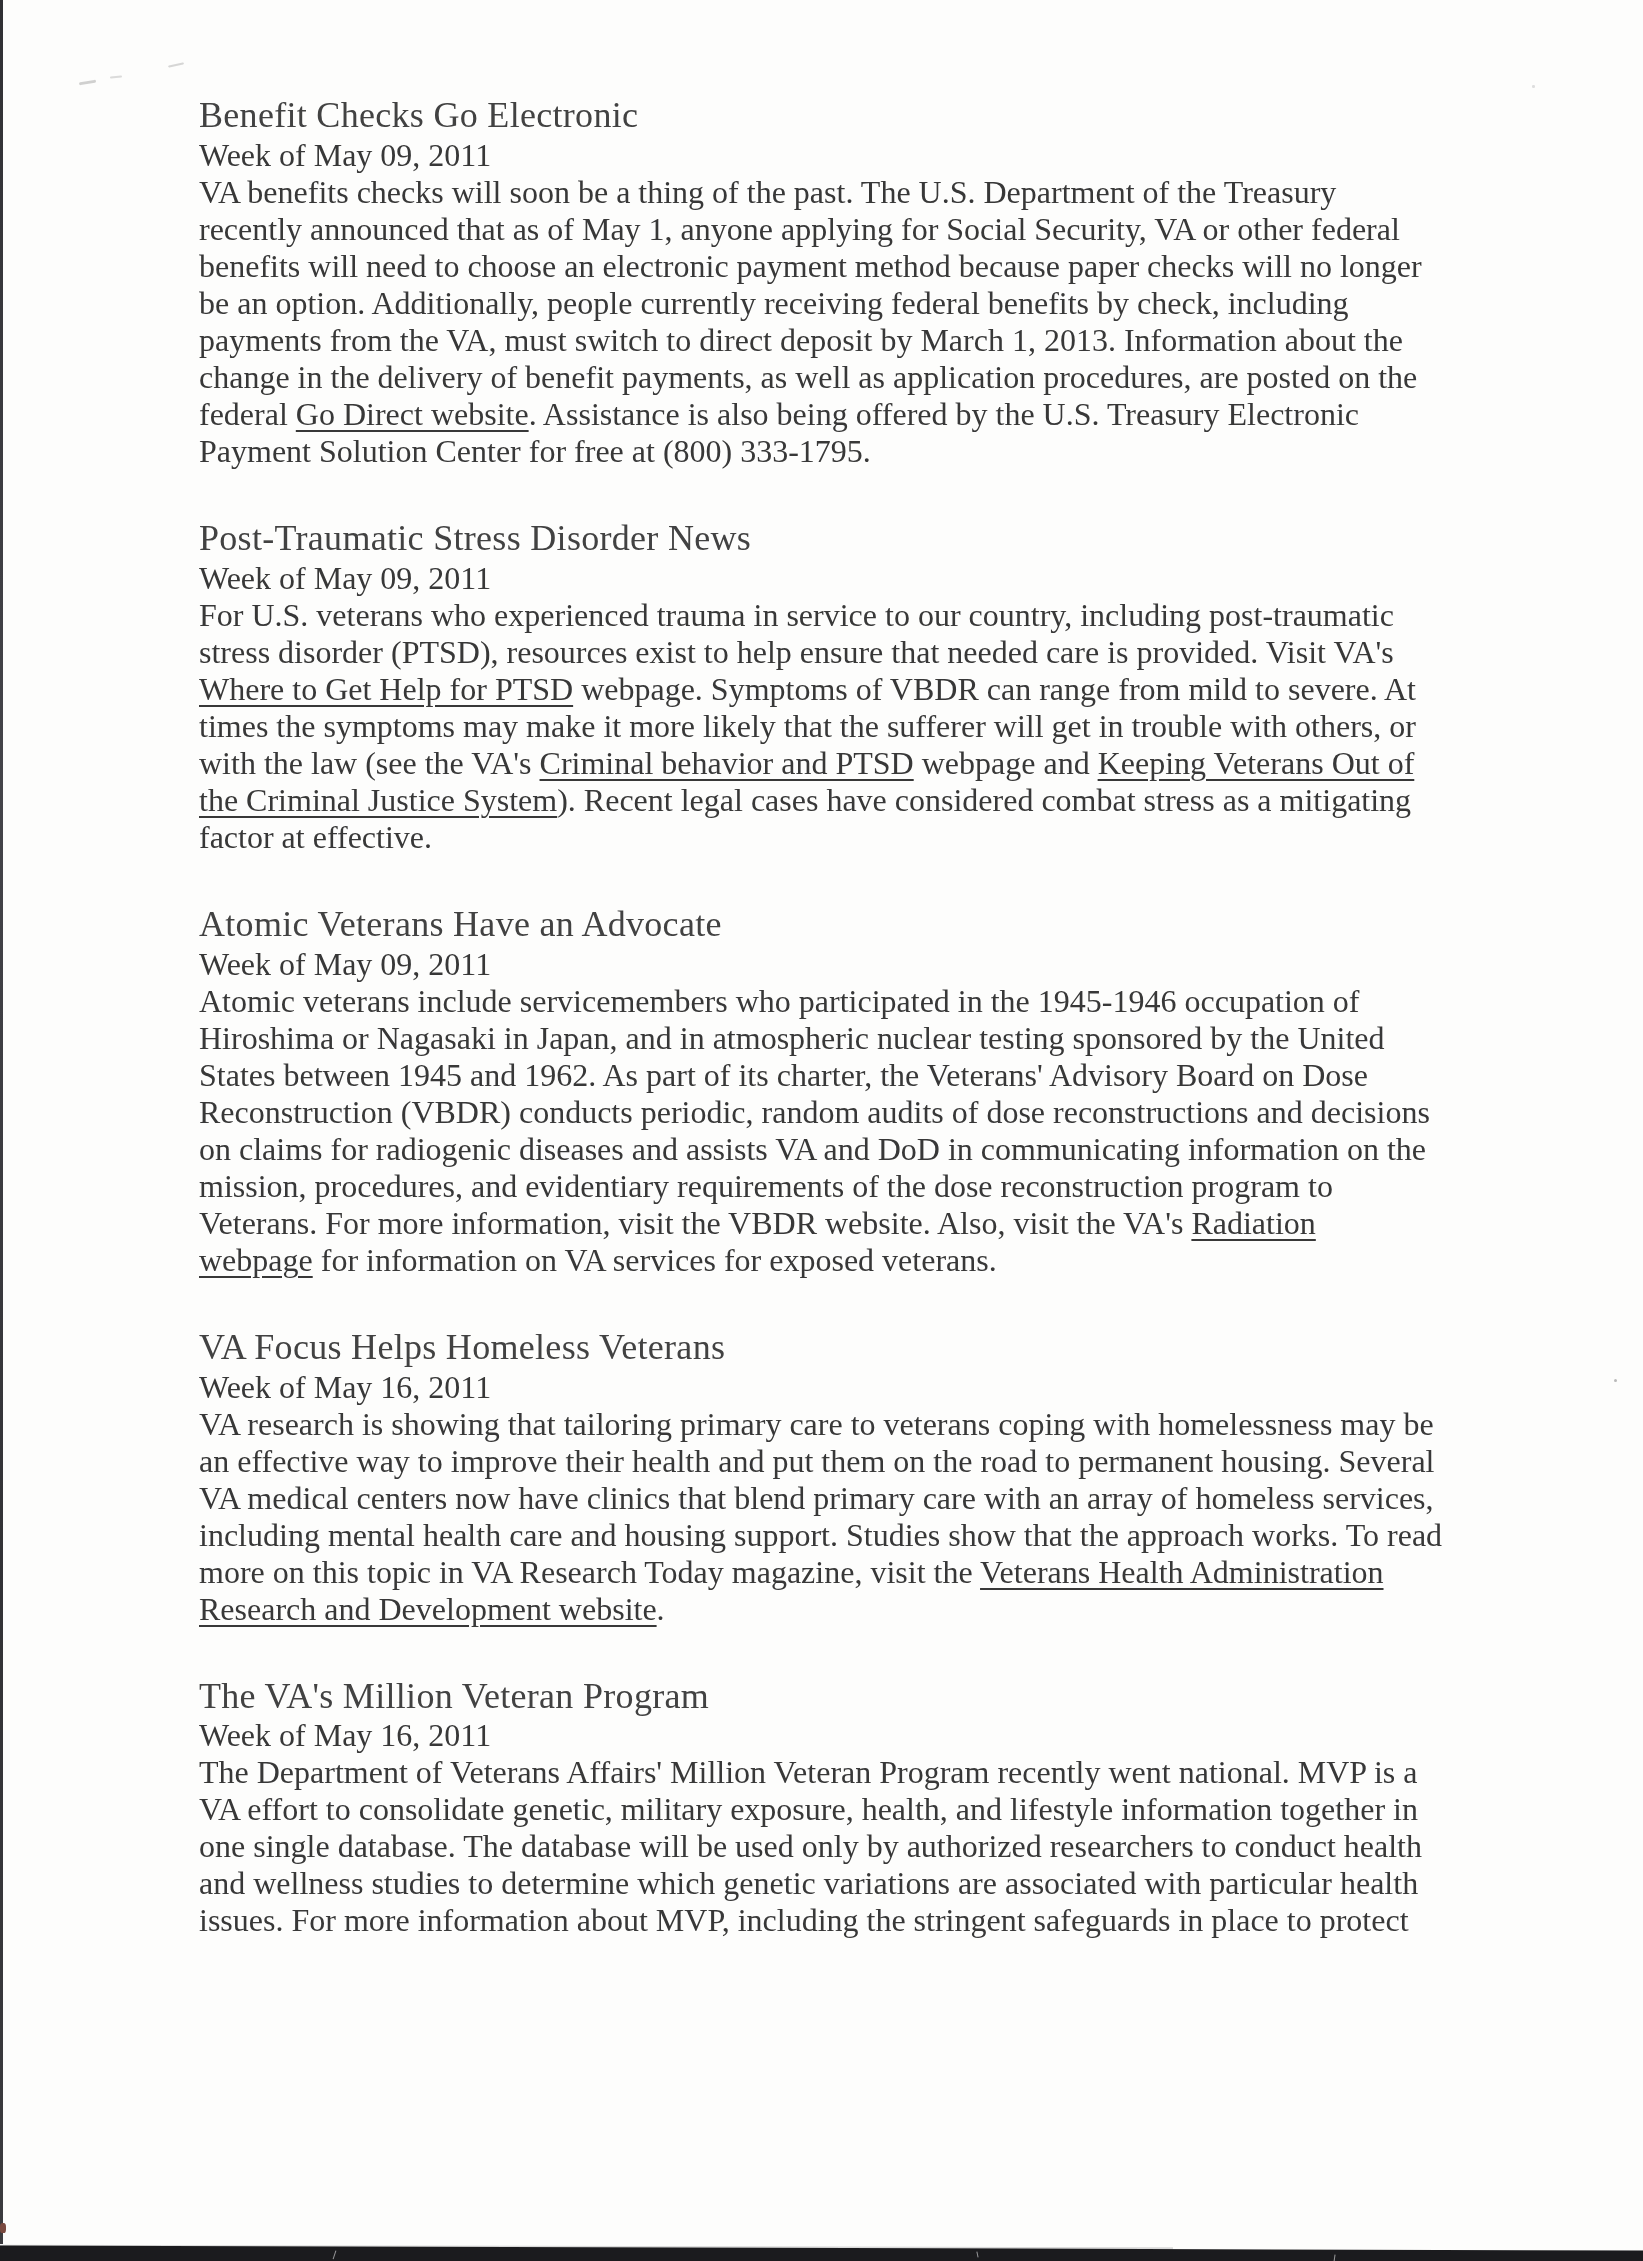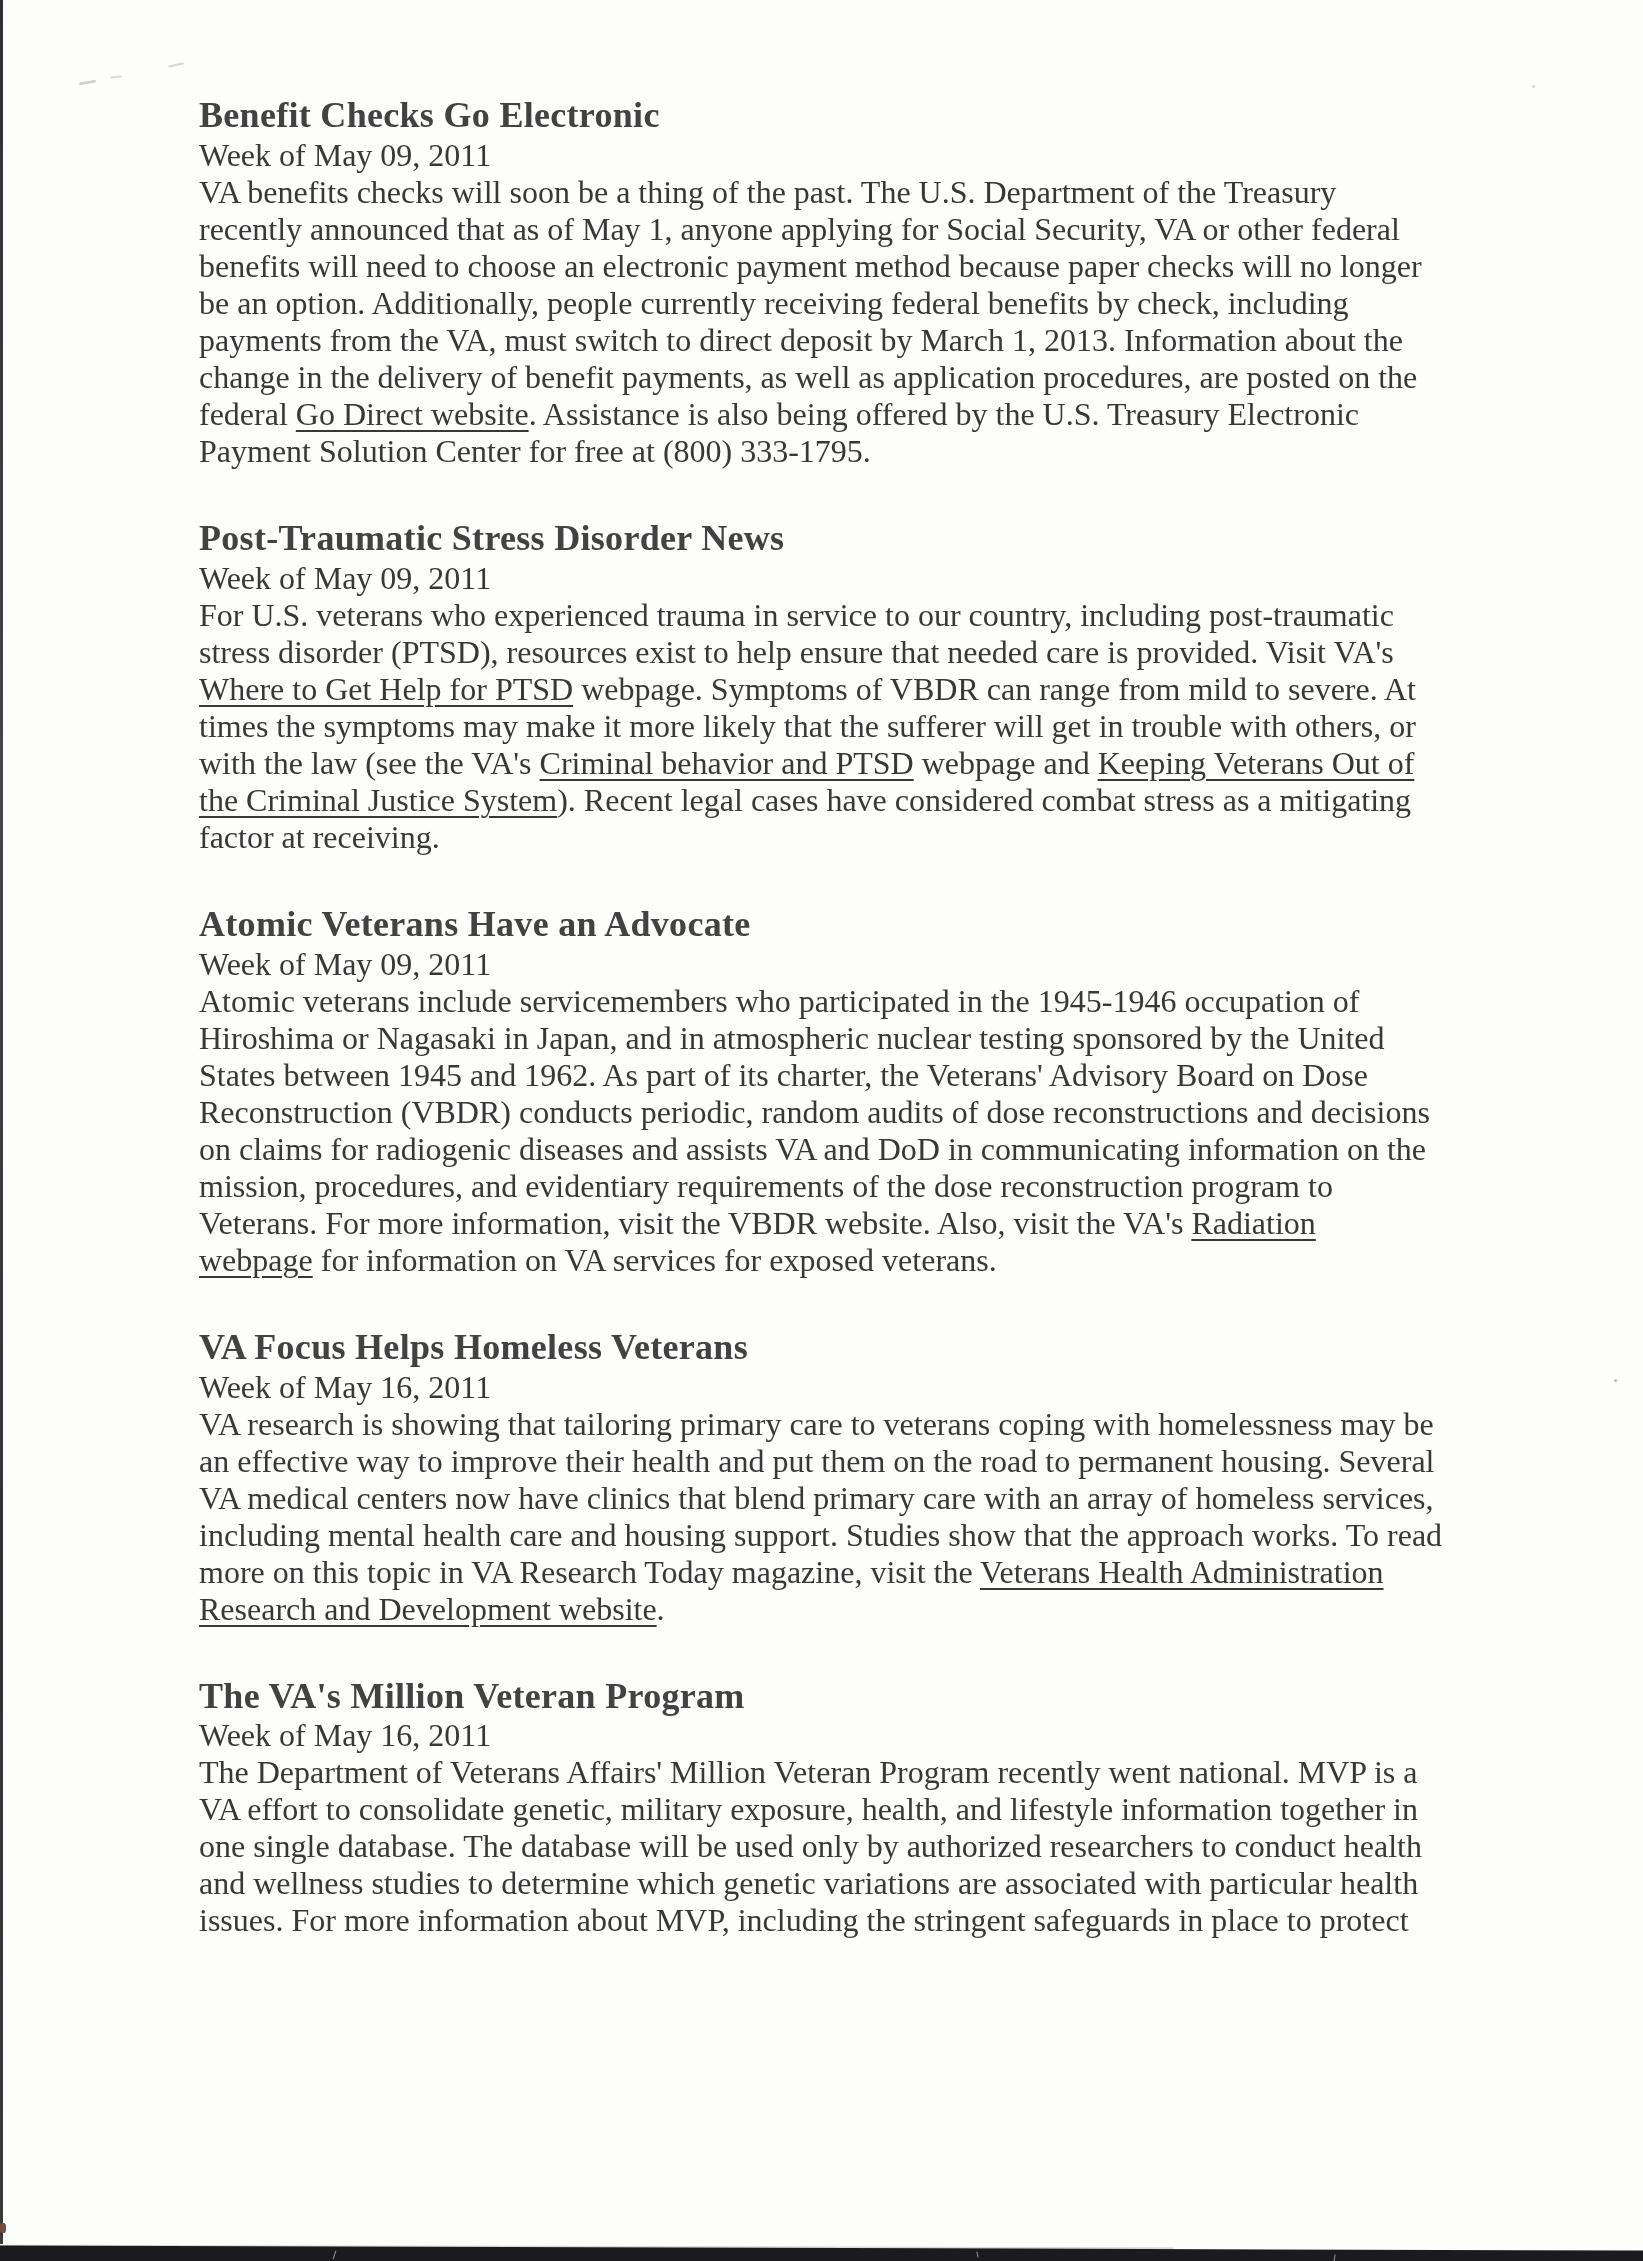--- a/index.html
+++ b/index.html
@@ -28,21 +28,21 @@
   .bar-scratch{position:absolute;background:rgba(255,255,255,.55);}
   .pencil-mark{position:absolute;background:#9a9a9a;border-radius:1.3px;opacity:.45;}
   .speck{position:absolute;border-radius:50%;}
   
   .page-content{
     position:absolute;left:199px;top:95px;width:1257px;
     color:var(--ink,#383838);
   }
   .article + .article{margin-top:48px;}
   .article-title{
-    margin:0;font-size:36px;line-height:40px;font-weight:700;
+    margin:0;font-size:36px;line-height:40px;font-weight:400;
     color:var(--heading-ink,#424242);
     letter-spacing:0.3px;
   }
   .article-date{font-size:32px;line-height:37px;margin-top:1.9px;}
   .text-line{font-size:32px;line-height:37px;white-space:nowrap;}
   .link{
     text-decoration:underline;
     text-decoration-thickness:2.3px;
     text-underline-offset:4.5px;
   }
@@ -76,21 +76,21 @@
       </section>
       <section class="article">
         <h2 class="article-title">Post-Traumatic Stress Disorder News</h2>
         <div class="article-date">Week of May 09, 2011</div>
         <div class="text-line"><span>For U.S. veterans who experienced trauma in service to our country, including post-traumatic</span></div>
         <div class="text-line"><span>stress disorder (PTSD), resources exist to help ensure that needed care is provided. Visit VA's</span></div>
         <div class="text-line"><span class="link">Where to Get Help for PTSD</span><span> webpage. Symptoms of VBDR can range from mild to severe. At</span></div>
         <div class="text-line"><span>times the symptoms may make it more likely that the sufferer will get in trouble with others, or</span></div>
         <div class="text-line"><span>with the law (see the VA's </span><span class="link">Criminal behavior and PTSD</span><span> webpage and </span><span class="link">Keeping Veterans Out of</span></div>
         <div class="text-line"><span class="link">the Criminal Justice System</span><span>). Recent legal cases have considered combat stress as a mitigating</span></div>
-        <div class="text-line"><span>factor at receiving.</span></div>
+        <div class="text-line"><span>factor at effective.</span></div>
       </section>
       <section class="article">
         <h2 class="article-title">Atomic Veterans Have an Advocate</h2>
         <div class="article-date">Week of May 09, 2011</div>
         <div class="text-line"><span>Atomic veterans include servicemembers who participated in the 1945-1946 occupation of</span></div>
         <div class="text-line"><span>Hiroshima or Nagasaki in Japan, and in atmospheric nuclear testing sponsored by the United</span></div>
         <div class="text-line"><span>States between 1945 and 1962. As part of its charter, the Veterans' Advisory Board on Dose</span></div>
         <div class="text-line"><span>Reconstruction (VBDR) conducts periodic, random audits of dose reconstructions and decisions</span></div>
         <div class="text-line"><span>on claims for radiogenic diseases and assists VA and DoD in communicating information on the</span></div>
         <div class="text-line"><span>mission, procedures, and evidentiary requirements of the dose reconstruction program to</span></div>

